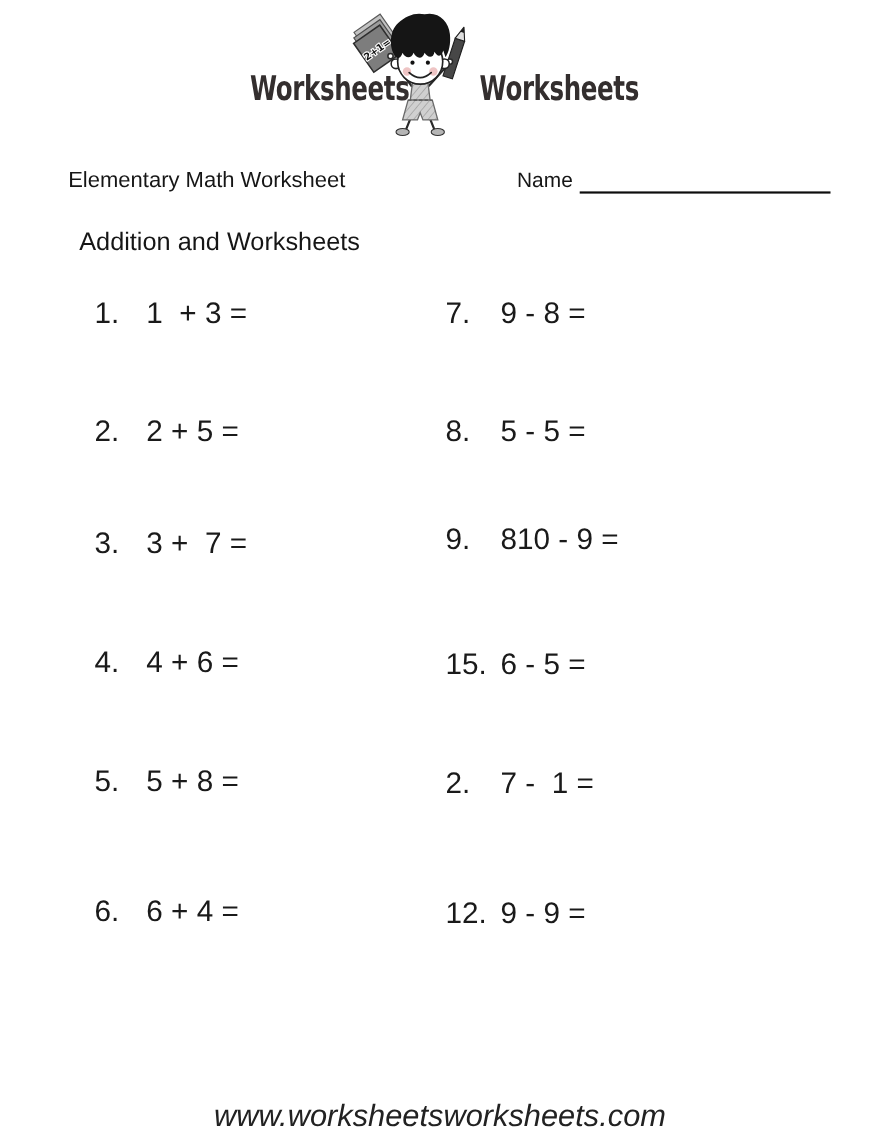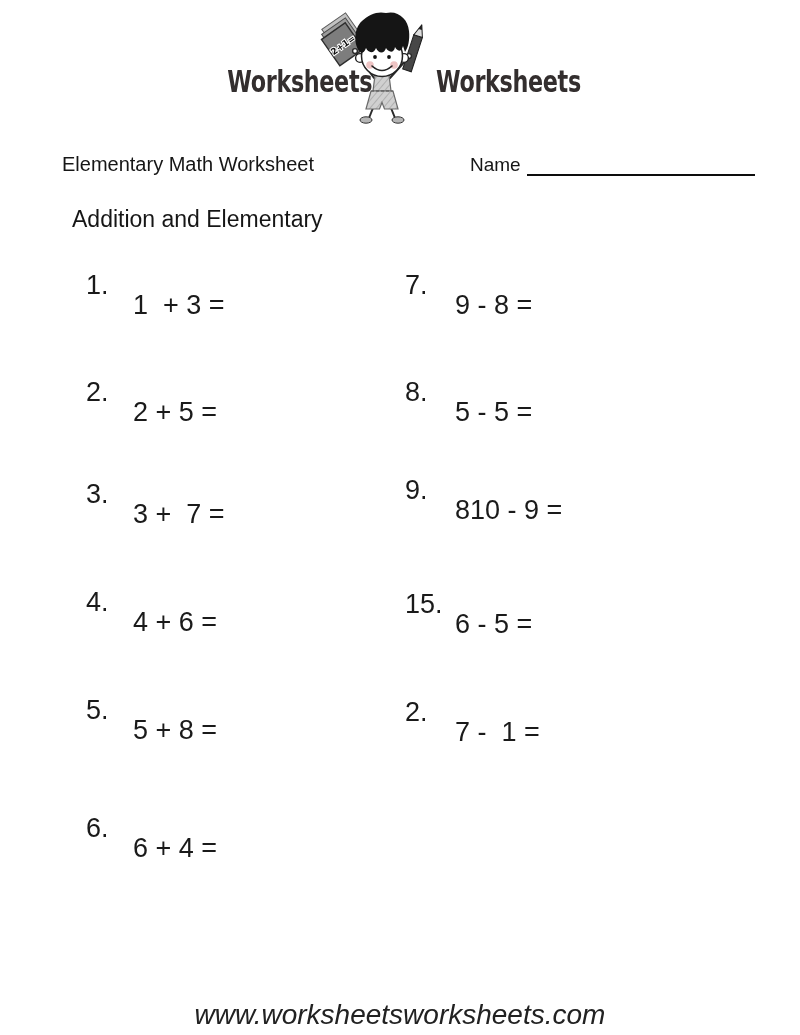--- a/index.html
+++ b/index.html
@@ -20,21 +20,21 @@
   
   .title { position:absolute; left:62px; top:153px; font-size:20px; font-weight:normal; color:#161616; white-space:nowrap; }
   .name-row { position:absolute; left:470px; top:149px; display:flex; align-items:flex-end; }
   .name-label { font-size:19px; color:#161616; line-height:1.1; }
   .name-line { width:228px; height:27px; border-bottom:2px solid #0d0d0d; margin-left:6px; }
   .subtitle { position:absolute; left:72px; top:206px; font-size:23px; font-weight:normal; color:#161616; white-space:nowrap; }
   
   .prob { position:absolute; display:flex; font-size:27px; color:#1a1a1a; line-height:1.1; }
   .pnum { display:inline-block; width:47px; }
   .prob.r .pnum { width:50px; }
-  .pexpr { white-space:pre;margin-top:20px; }
+  .pexpr { white-space:pre; }
   .p0{left:86px;top:271px} .p1{left:86px;top:378px} .p2{left:86px;top:480px}
   .p3{left:86px;top:588px} .p4{left:86px;top:696px} .p5{left:86px;top:814px}
   .p6{left:405px;top:271px} .p7{left:405px;top:378px} .p8{left:405px;top:476px}
   .p9{left:405px;top:590px} .p10{left:405px;top:698px} .p11{left:405px;top:816px}
   
   .footer { position:absolute; left:0; top:999px; width:100%; text-align:center; font-size:28px; color:#222;font-style:italic; }
 </style>
 </head>
 <body>
 
@@ -101,21 +101,21 @@
     </svg>
 
     <span class="logo-text logo-right">Worksheets</span>
   </div>
 
   <h1 class="title">Elementary Math Worksheet</h1>
   <div class="name-row">
     <span class="name-label">Name</span>
     <span class="name-line"></span>
   </div>
-  <h2 class="subtitle">Addition and Elementary</h2>
+  <h2 class="subtitle">Addition and Worksheets</h2>
 
   <div class="prob p0">
       <span class="pnum">1.</span>
       <span class="pexpr">1  + 3 =</span>
     </div>
   <div class="prob p1">
       <span class="pnum">2.</span>
       <span class="pexpr">2 + 5 =</span>
     </div>
   <div class="prob p2">
@@ -147,15 +147,19 @@
       <span class="pexpr">810 - 9 =</span>
     </div>
   <div class="prob p9 r">
       <span class="pnum">15.</span>
       <span class="pexpr">6 - 5 =</span>
     </div>
   <div class="prob p10 r">
       <span class="pnum">2.</span>
       <span class="pexpr">7 -  1 =</span>
     </div>
+  <div class="prob p11 r">
+      <span class="pnum">12.</span>
+      <span class="pexpr">9 - 9 =</span>
+    </div>
 
   <div class="footer">www.worksheetsworksheets.com</div>
 </div>
 
 </body></html>

